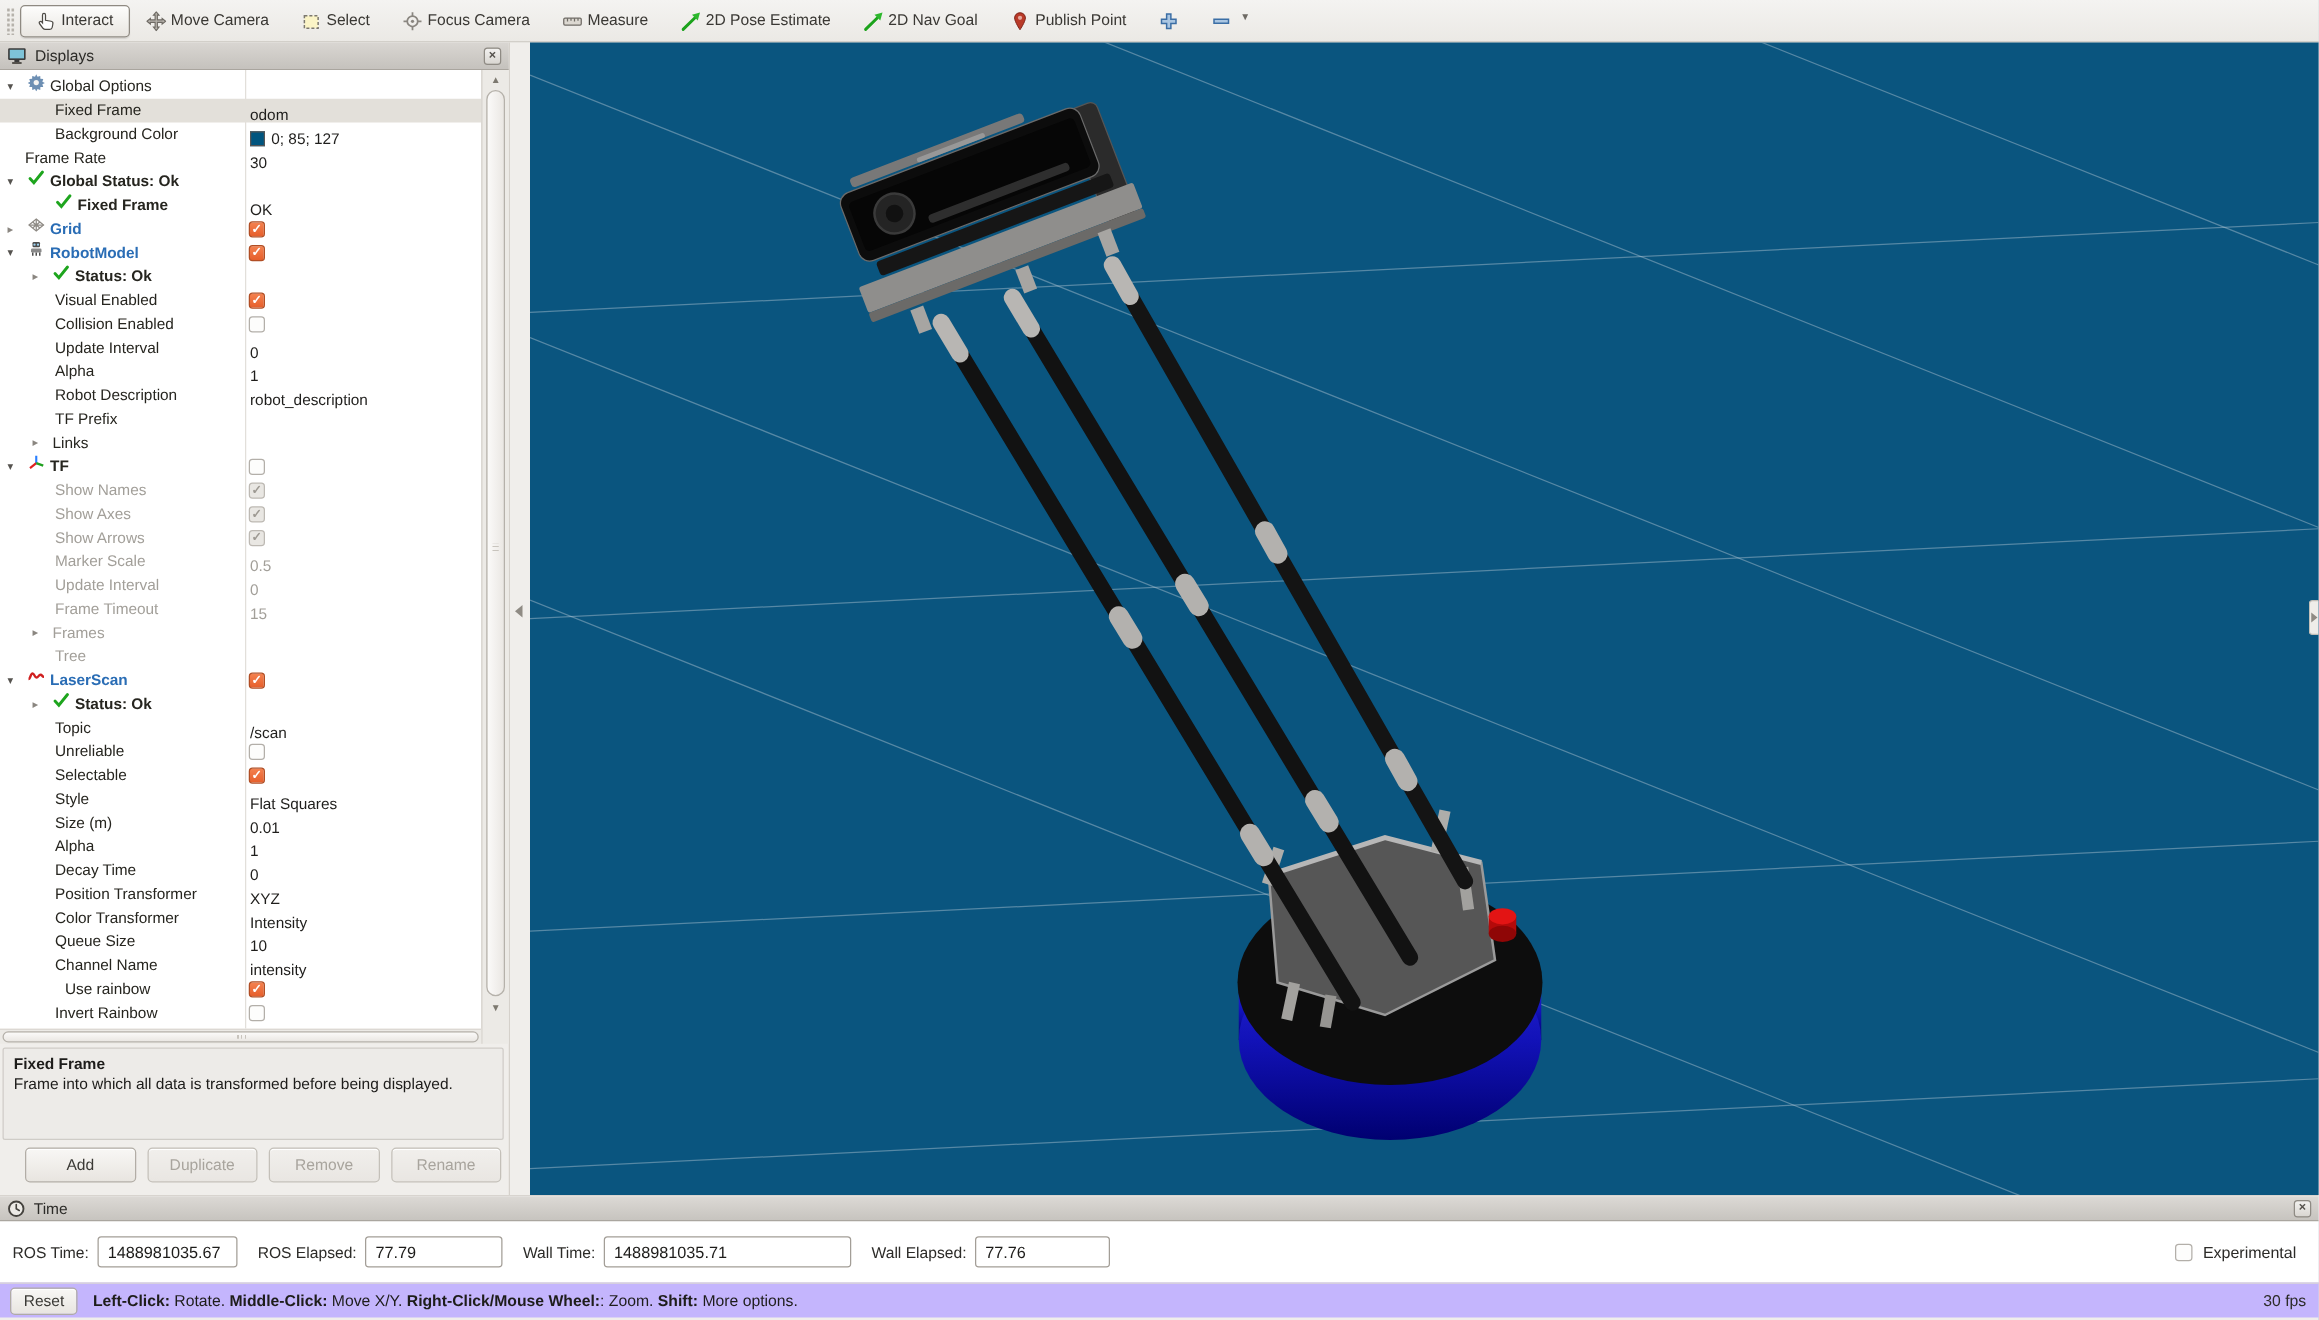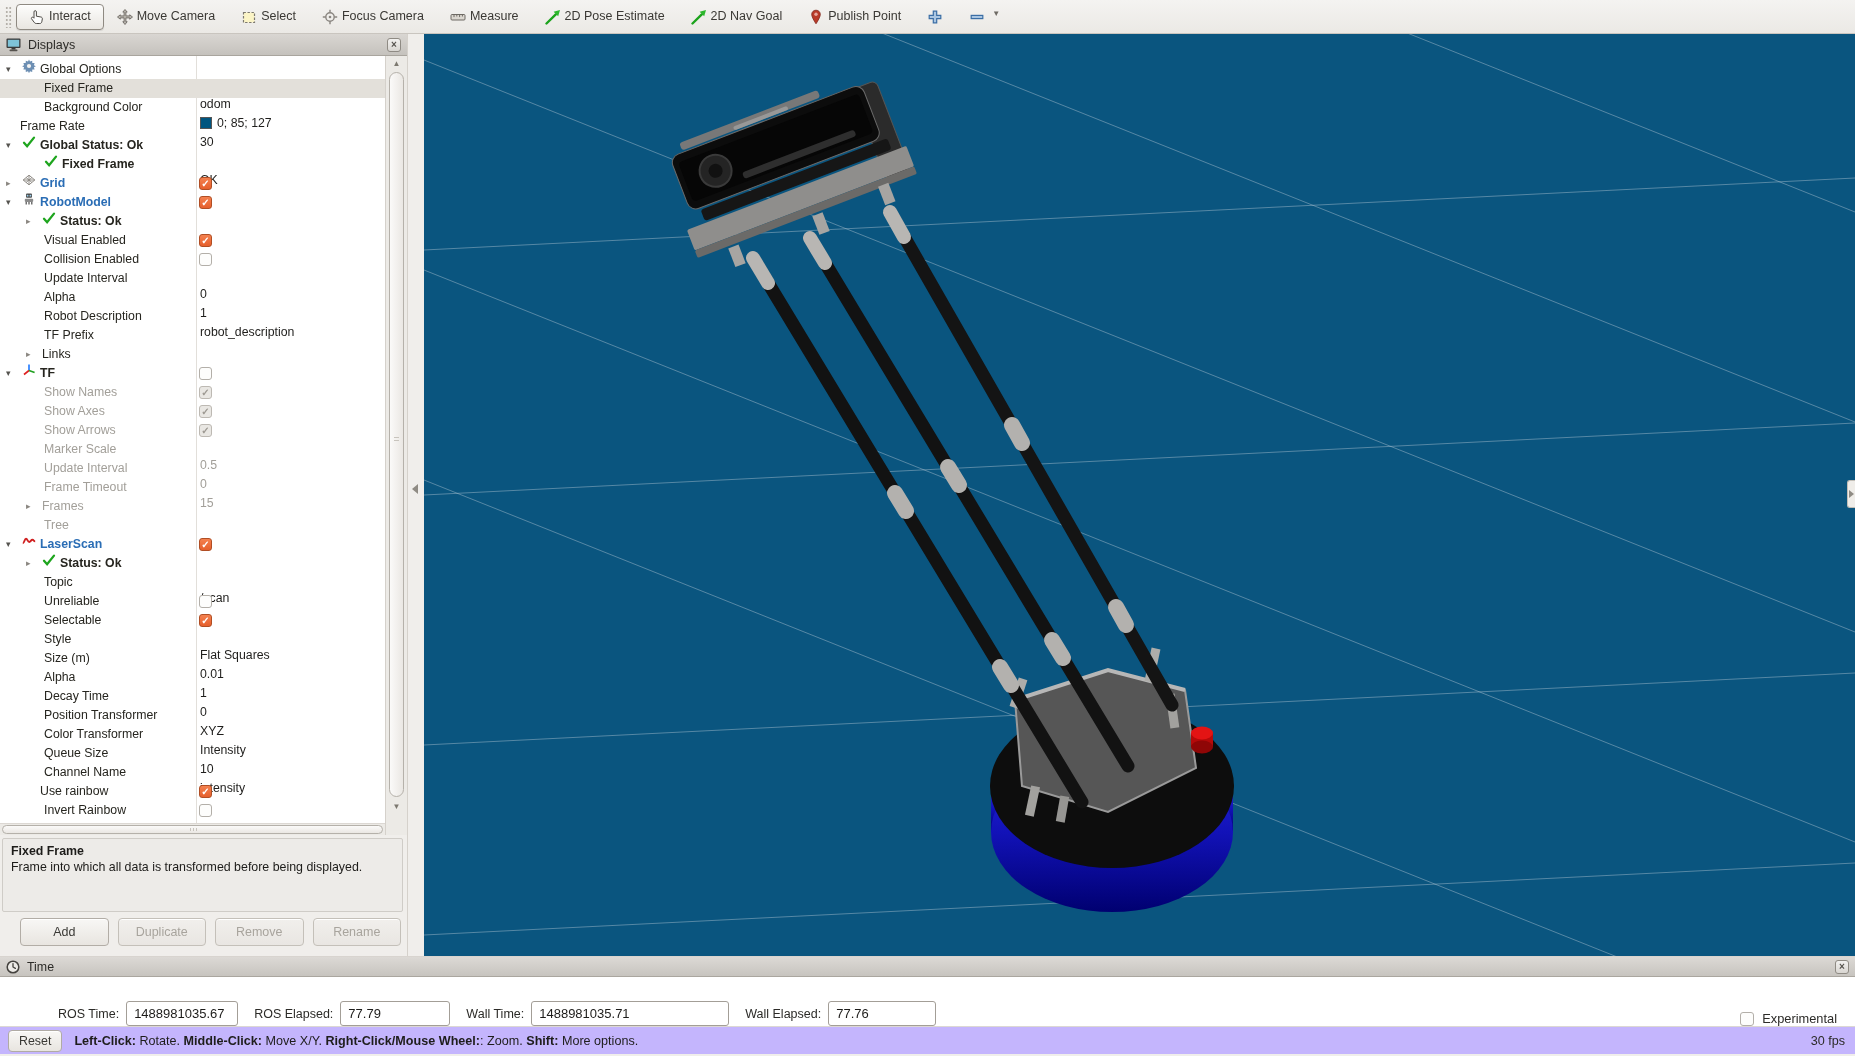--- a/index.html
+++ b/index.html
@@ -39,21 +39,21 @@
   .rows { position:absolute; top:4px; left:0; right:0; }
   .row { position:relative; height:19px; line-height:19px; font-size:12.3px; color:#26251f; }
   .row.sel { background:#e3e0da; }
   .row .expander { display:inline-block; width:16px; font-size:9px; color:#55534f; text-align:left; vertical-align:top; }
   .row .expander.closed { color:#8a8680; }
   .row .tree-icon { display:inline-block; width:18px; vertical-align:middle; margin-top:-2px; }
   .row .lbl { vertical-align:top; }
   .row .lbl.blue { color:#2a6db5; font-weight:bold; }
   .row .lbl.bold { font-weight:bold; }
   .row.dis .lbl, .row.dis .val { color:#a29f99; }
-  .row .val { position:absolute; left:200px; top:16px; white-space:nowrap; color:#1f1e1c; }
+  .row .val { position:absolute; left:200px; top:4px; white-space:nowrap; color:#1f1e1c; }
   .row .cb { position:absolute; left:199px; top:3px; width:13px; height:13px; border-radius:3px;
       font:bold 10px/12px "Liberation Sans",sans-serif; text-align:center; }
   .cb-on  { background:linear-gradient(#f4814f,#e65f2c); border:1px solid #b14e24; color:#fff; }
   .cb-off { background:#fdfdfc; border:1px solid #b3afa9; }
   .cb-dis { background:#e9e7e3; border:1px solid #bdb9b3; color:#9d9992; }
   .swatch { display:inline-block; width:12px; height:12px; margin:3px 5px -2px 0; border:1px solid #555; }
 
   
   .vscroll { position:absolute; top:22px; right:0; width:22px; height:779px; background:#eceae6;
       border-left:1px solid #d5d1cb; }
@@ -87,21 +87,21 @@
   .right-handle { position:absolute; right:0; top:446px; width:8px; height:28px; background:#efede9;
       border:1px solid #c2beb7; border-right:none; border-radius:3px 0 0 3px; }
   .right-handle i { position:absolute; top:9px; left:1px; width:0; height:0; border-top:4px solid transparent;
       border-bottom:4px solid transparent; border-left:5px solid #8f8b84; }
 
   
   .time-panel { height:70px; border-top:1px solid #d8d4cf; background:#ffffff; }
   .time-header { height:20px; background:linear-gradient(#dcd9d5,#c7c4bf); border-bottom:1px solid #aaa69f;
       display:flex; align-items:center; padding:0 6px; font-size:12.4px; color:#2c2b28; }
   .time-header .ph-icon { width:14px; height:14px; margin-right:7px; }
-  .time-body { height:49px; display:flex; align-items:flex-end; padding:0 10px;margin-left:48px; }
+  .time-body { height:49px; display:flex; align-items:center; padding:0 10px; }
   .time-field { display:flex; align-items:center; margin-right:16px; }
   .time-field label { font-size:12.5px; color:#2c2b28; margin-right:7px; white-space:nowrap; }
   .time-field input { height:25px; border:1px solid #a39e97; border-radius:3px; background:#fff;
       font:13px "Liberation Sans",sans-serif; color:#1d1c1a; padding:0 7px; }
   .experimental { margin-left:auto; display:flex; align-items:center; gap:8px; font-size:12.8px; color:#2c2b28; padding-right:8px;}
   .experimental .xcb { width:14px; height:14px; border:1px solid #b3afa9; border-radius:3px; background:#fdfdfc; }
 
   
   .status-bar { height:28px; display:flex; align-items:center; padding:0 8px; background:#c4b5fd;
       border-top:1px solid #dcd8d3; font-size:12.6px; color:#1e1d1b; }
@@ -266,21 +266,21 @@
             <div class="row" style="padding-left: 44px;"><span class="lbl">Unreliable</span><span class="cb cb-off"></span></div>
             <div class="row" style="padding-left: 44px;"><span class="lbl">Selectable</span><span class="cb cb-on">✓</span></div>
             <div class="row" style="padding-left: 44px;"><span class="lbl">Style</span><span class="val">Flat Squares</span></div>
             <div class="row" style="padding-left: 44px;"><span class="lbl">Size (m)</span><span class="val">0.01</span></div>
             <div class="row" style="padding-left: 44px;"><span class="lbl">Alpha</span><span class="val">1</span></div>
             <div class="row" style="padding-left: 44px;"><span class="lbl">Decay Time</span><span class="val">0</span></div>
             <div class="row" style="padding-left: 44px;"><span class="lbl">Position Transformer</span><span class="val">XYZ</span></div>
             <div class="row" style="padding-left: 44px;"><span class="lbl">Color Transformer</span><span class="val">Intensity</span></div>
             <div class="row" style="padding-left: 44px;"><span class="lbl">Queue Size</span><span class="val">10</span></div>
             <div class="row" style="padding-left: 44px;"><span class="lbl">Channel Name</span><span class="val">intensity</span></div>
-            <div class="row" style="padding-left: 40px;"><span class="lbl">Use rainbow</span><span class="cb cb-on">✓</span></div>
+            <div class="row" style="padding-left: 52px;"><span class="lbl">Use rainbow</span><span class="cb cb-on">✓</span></div>
             <div class="row" style="padding-left: 44px;"><span class="lbl">Invert Rainbow</span><span class="cb cb-off"></span></div>
             <div class="row" style="padding-left: 44px;"><span class="lbl"></span></div>
           </div>
       </div>
 
       <div class="vscroll">
         <span class="arrow" style="top:3px;">▲</span>
         <div class="thumb">
             <div class="grip"></div>
           </div>

